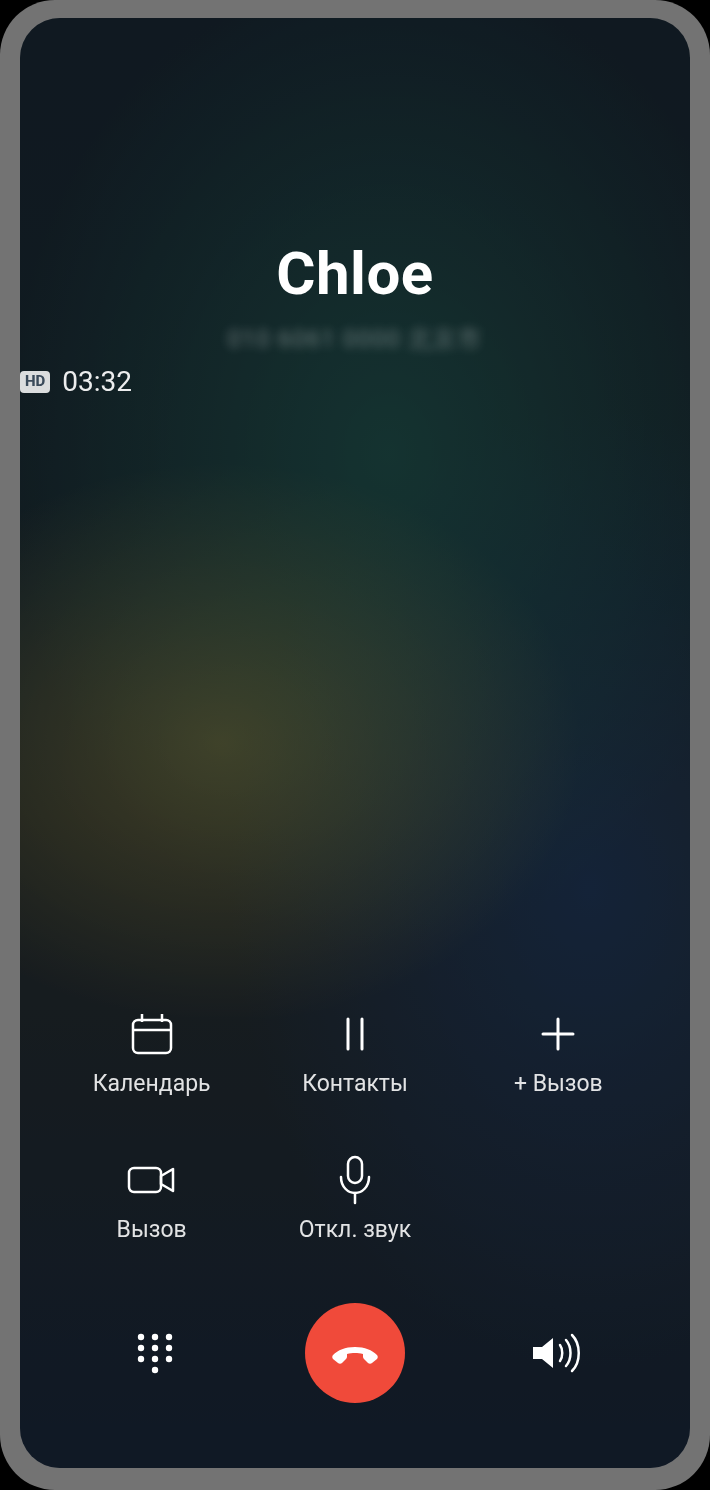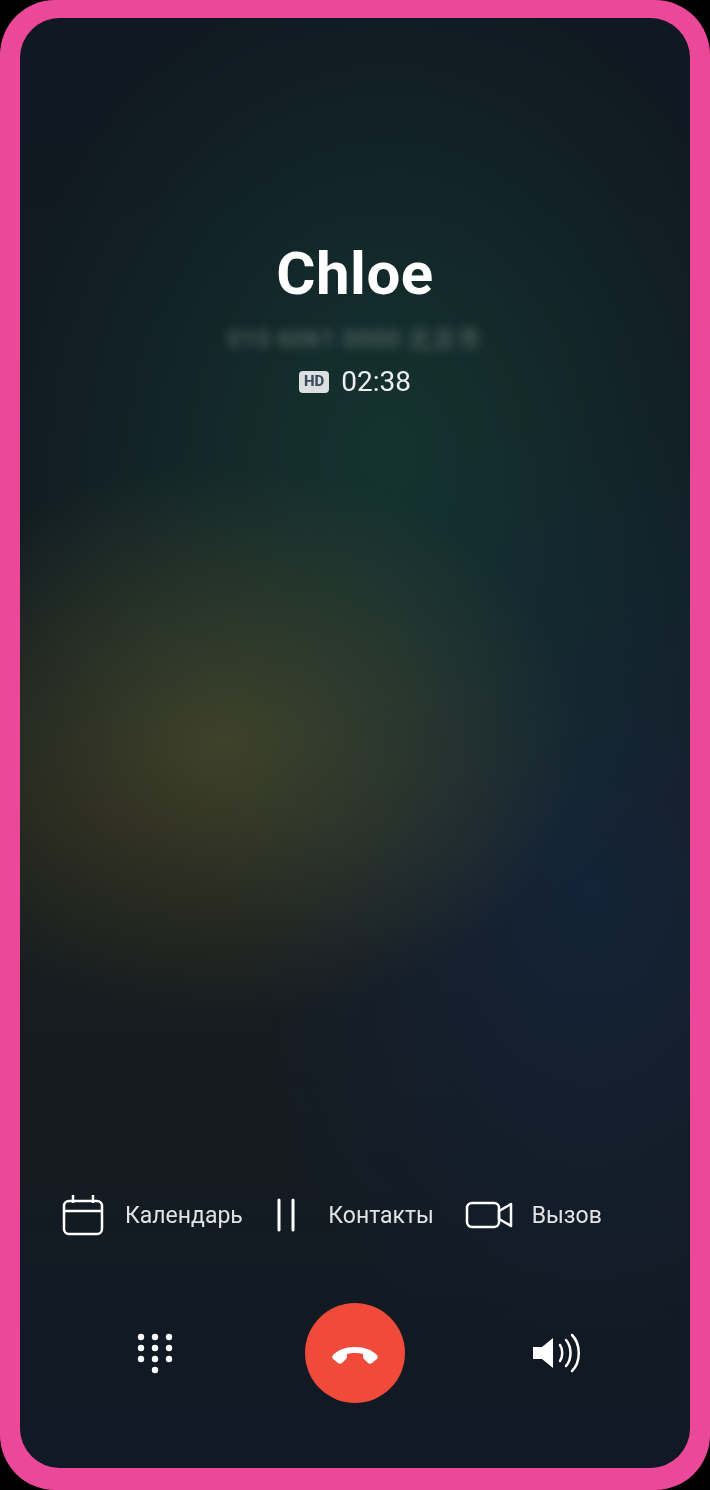--- a/index.html
+++ b/index.html
@@ -8,21 +8,21 @@
       height: 1490px;
       background: #000;
       display: flex;
       justify-content: center;
       align-items: center;
       font-family: -apple-system, BlinkMacSystemFont, "Segoe UI", Roboto, sans-serif;
     }
     .phone-frame {
       width: 710px;
       height: 1490px;
-      background: #ec4899;
+      background: #737373;
       border-radius: 55px;
       padding: 18px 20px 22px 20px;
       position: relative;
     }
     .screen {
       width: 100%;
       height: 100%;
       border-radius: 40px;
       overflow: hidden;
       position: relative;
@@ -57,21 +57,20 @@
       margin-top: 14px;
       font-size: 24px;
       color: rgba(255,255,255,0.35);
       filter: blur(5px);
       letter-spacing: 1px;
     }
     .call-status {
       margin-top: 10px;
       display: flex;
       align-items: center;
-      justify-content: center;
       gap: 12px;
     }
     .hd-badge {
       background: rgba(255,255,255,0.85);
       color: #3a4a5a;
       font-size: 15px;
       font-weight: 800;
       padding: 1px 5px;
       border-radius: 4px;
       display: inline-flex;
@@ -92,23 +91,23 @@
       padding: 0 35px 65px 35px;
     }
     .controls-grid {
       display: grid;
       grid-template-columns: repeat(3, 1fr);
       gap: 55px 10px;
       margin-bottom: 60px;
     }
     .control-btn {
       display: flex;
-      flex-direction: row;
-      align-items: center;
-      gap: 14px;
+      flex-direction: column;
+      align-items: center;
+      gap: 8px;
       cursor: pointer;
       color: #fff;
     }
     .control-icon {
       width: 56px;
       height: 56px;
       display: flex;
       align-items: center;
       justify-content: center;
     }
@@ -147,21 +146,21 @@
 <body>
 
 <div class="phone-frame">
   <div class="screen">
 
     <div class="caller-info">
       <div class="caller-name">Chloe</div>
       <div class="caller-blurred">010 6061 0000 北京市</div>
       <div class="call-status">
         <span class="hd-badge">HD</span>
-        <span class="call-duration">02:38</span>
+        <span class="call-duration">03:32</span>
       </div>
     </div>
 
     <div class="controls">
       <div class="controls-grid">
 
         <div class="control-btn">
           <div class="control-icon">
             <svg width="50" height="50" viewBox="0 0 50 50" fill="none" stroke="#fff" stroke-width="2.5">
               <rect x="6" y="11" width="38" height="33" rx="5"></rect>
@@ -176,31 +175,50 @@
         <div class="control-btn">
           <div class="control-icon">
             <svg width="50" height="50" viewBox="0 0 50 50" fill="none" stroke="#fff" stroke-width="3" stroke-linecap="round">
               <line x1="18" y1="10" x2="18" y2="40"></line>
               <line x1="32" y1="10" x2="32" y2="40"></line>
             </svg>
           </div>
           <span class="control-label">Контакты</span>
         </div>
 
+        <div class="control-btn">
+          <div class="control-icon">
+            <svg width="50" height="50" viewBox="0 0 50 50" fill="none" stroke="#fff" stroke-width="3" stroke-linecap="round">
+              <line x1="25" y1="10" x2="25" y2="40"></line>
+              <line x1="10" y1="25" x2="40" y2="25"></line>
+            </svg>
+          </div>
+          <span class="control-label">+ Вызов</span>
+        </div>
 
         <div class="control-btn">
           <div class="control-icon">
             <svg width="54" height="50" viewBox="0 0 54 50" fill="none" stroke="#fff" stroke-width="2.5" stroke-linejoin="round">
               <rect x="4" y="13" width="32" height="24" rx="5"></rect>
               <path d="M36 21 L48 14 L48 36 L36 29 Z"></path>
             </svg>
           </div>
           <span class="control-label">Вызов</span>
         </div>
 
+        <div class="control-btn">
+          <div class="control-icon">
+            <svg width="50" height="54" viewBox="0 0 50 54" fill="none" stroke="#fff" stroke-width="2.5" stroke-linecap="round">
+              <rect x="18" y="4" width="14" height="26" rx="7"></rect>
+              <path d="M11 24 C11 34 18 40 25 40 C32 40 39 34 39 24"></path>
+              <line x1="25" y1="40" x2="25" y2="50"></line>
+            </svg>
+          </div>
+          <span class="control-label">Откл. звук</span>
+        </div>
 
 
       </div>
 
       <div class="bottom-row">
         <div class="keypad-btn">
           <svg width="46" height="46" viewBox="0 0 46 46" fill="#fff">
             <circle cx="9" cy="7" r="3.2"></circle>
               <circle cx="23" cy="7" r="3.2"></circle>
               <circle cx="37" cy="7" r="3.2"></circle>

